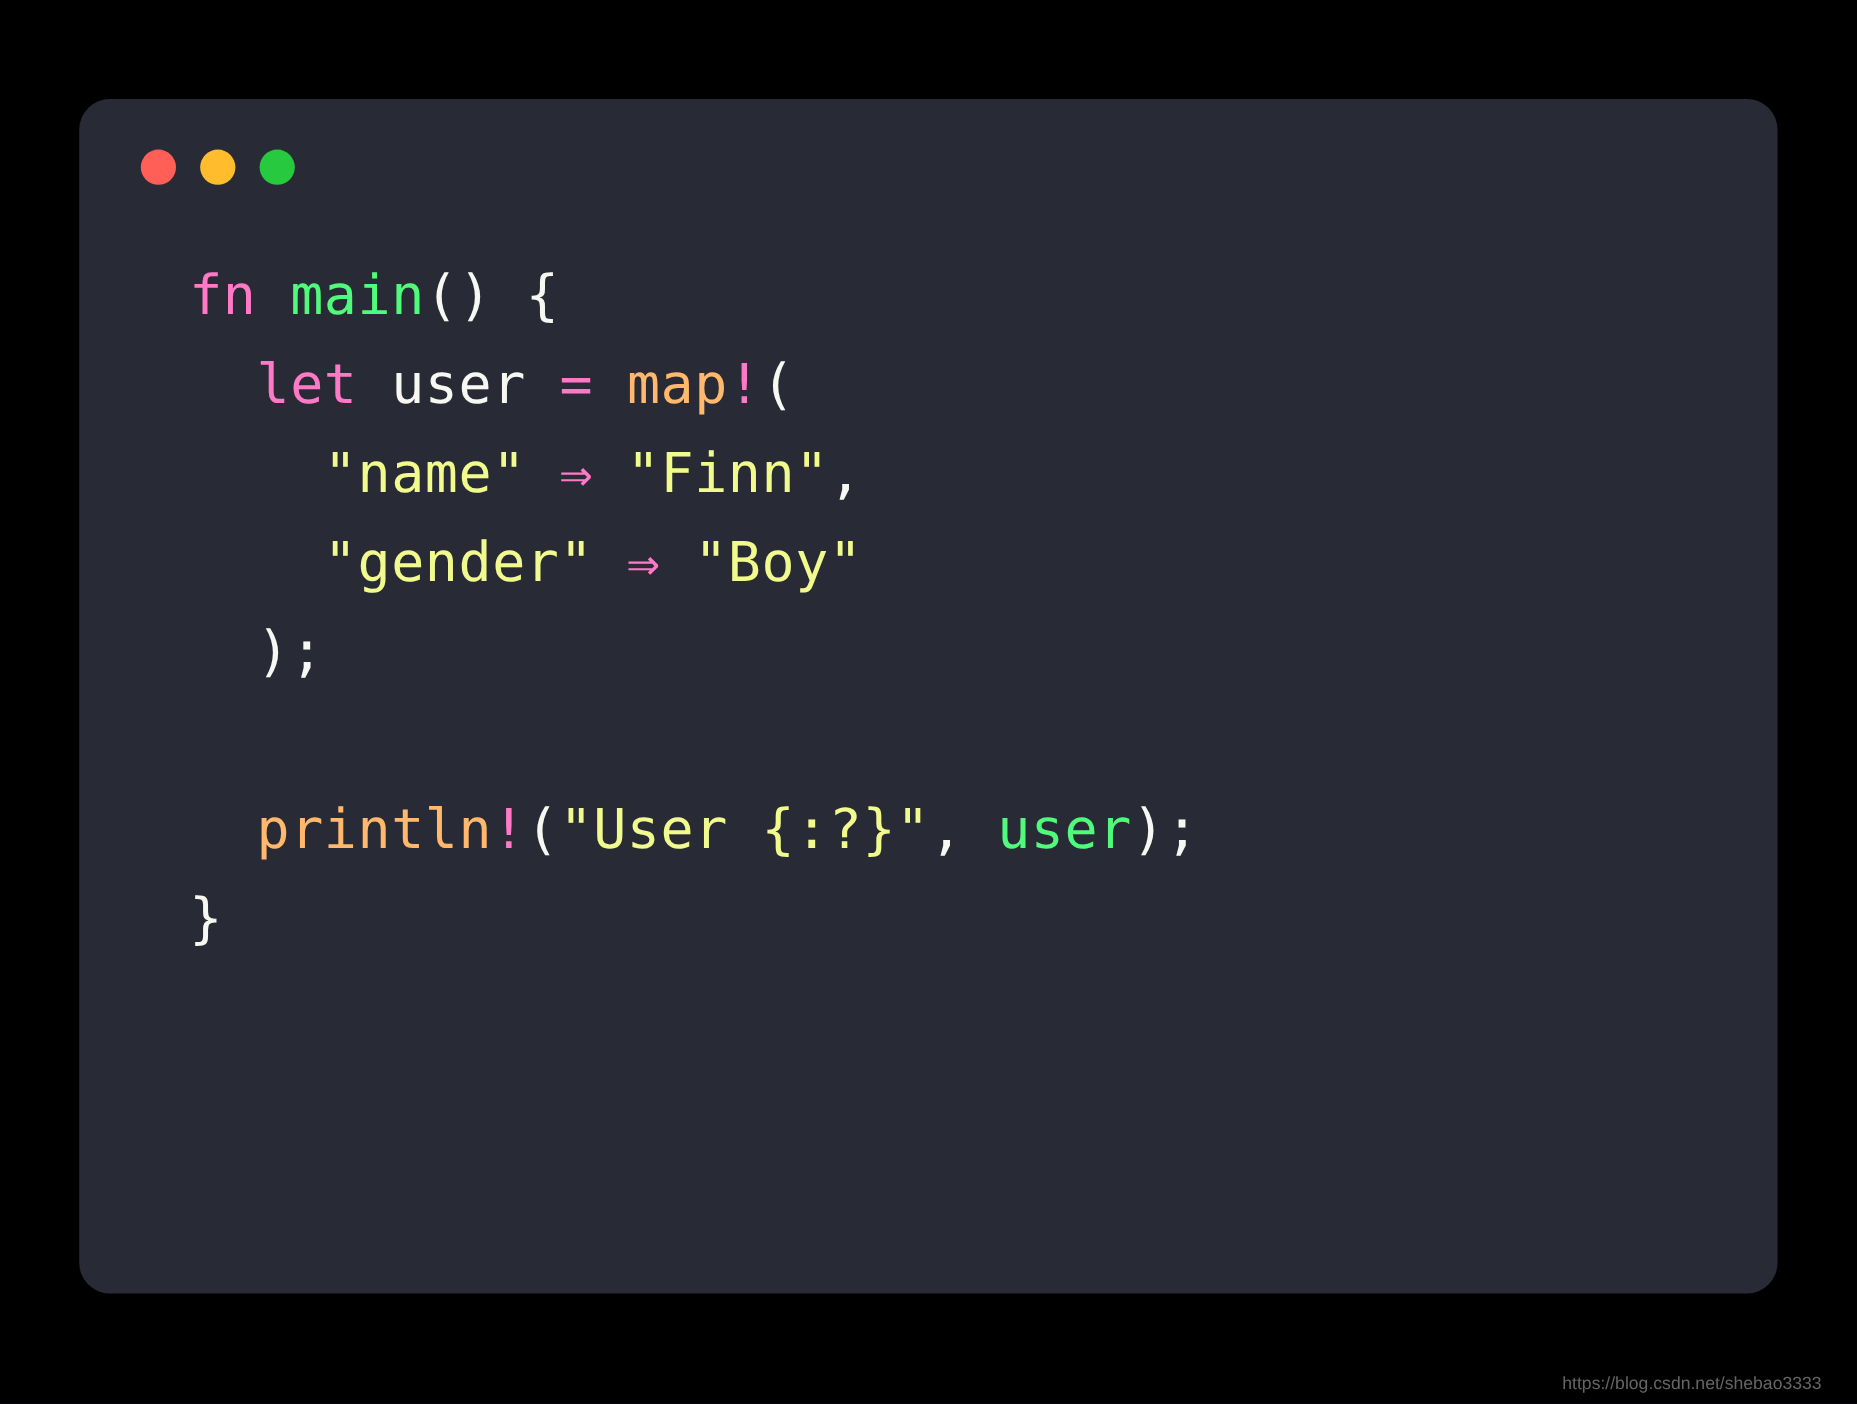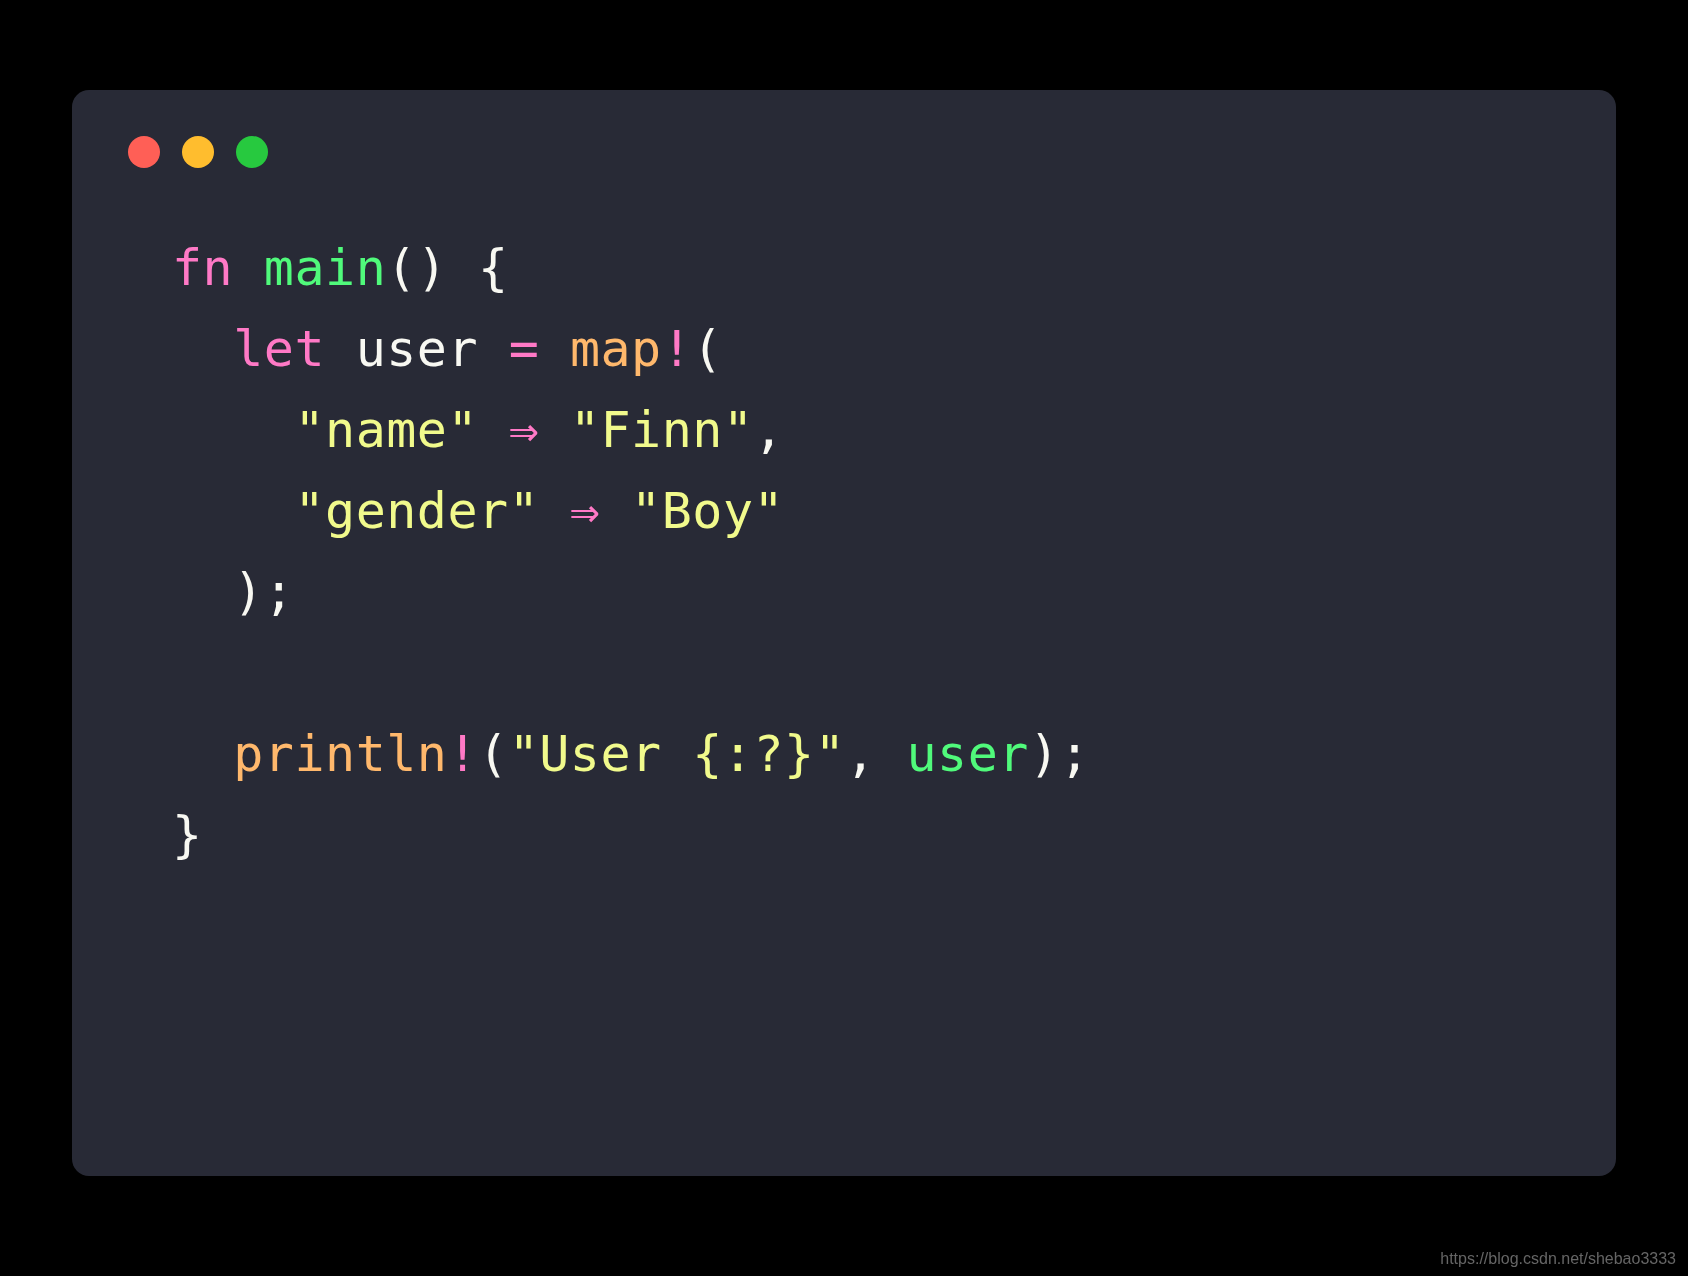--- a/index.html
+++ b/index.html
@@ -12,21 +12,21 @@
     overflow: hidden;
     position: relative;
   }
   .window {
     position: absolute;
     left: 72px;
     top: 90px;
     width: 1544px;
     height: 1086px;
     background: #282a36;
-    border-radius: 17px;
+    border-radius: 28px;
     padding: 40px 50px 50px 50px;
   }
   .traffic-lights {
     display: flex;
     gap: 22px;
     margin-bottom: 60px;
     margin-left: 6px;
     margin-top: 6px;
   }
   .dot {
@@ -50,21 +50,21 @@
   .tok-fn      { color: #50fa7b; }
   .tok-punct   { color: #f8f8f2; }
   .tok-var     { color: #f8f8f2; }
   .tok-macro   { color: #ffb86c; }
   .tok-bang    { color: #ff79c6; }
   .tok-string  { color: #f1fa8c; }
   .tok-op      { color: #ff79c6; }
   .tok-ident   { color: #50fa7b; }
   .watermark {
     position: absolute;
-    right: 12px;
+    right: 32px;
     bottom: 8px;
     font-family: Arial, sans-serif;
     font-size: 16px;
     color: #656565;
   }
 </style>
 </head>
 <body>
 
 <div class="window">

